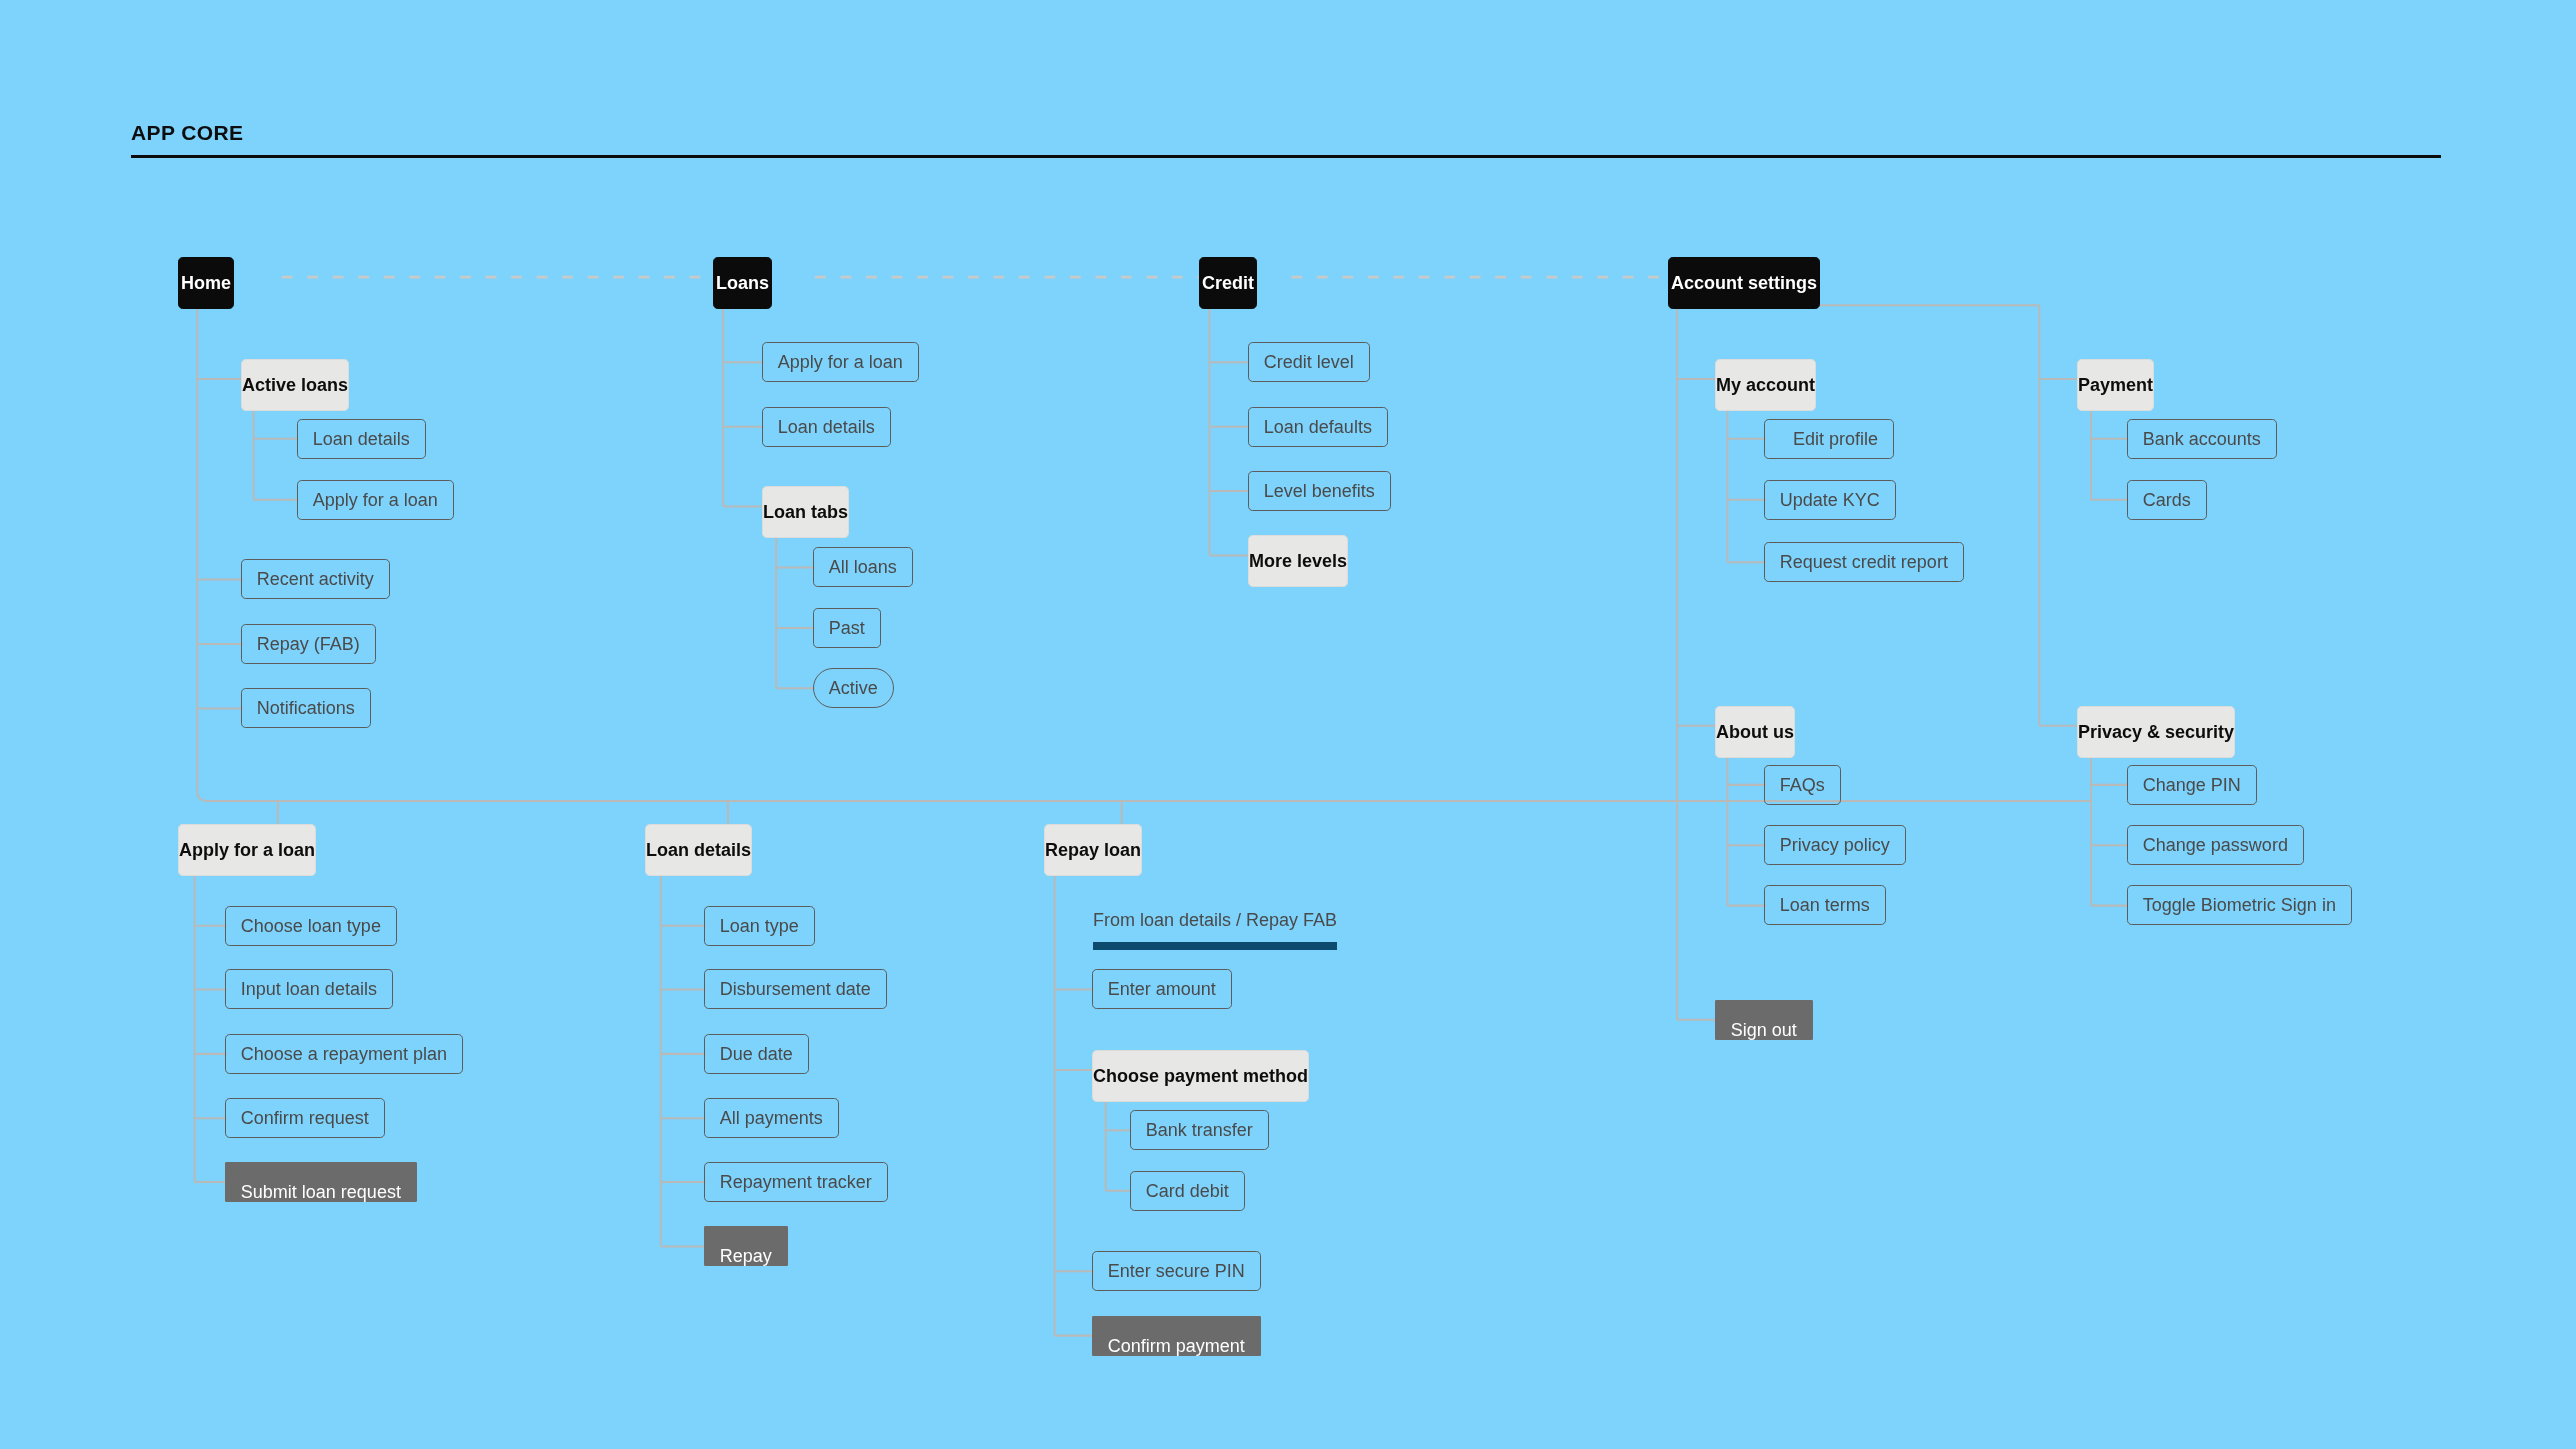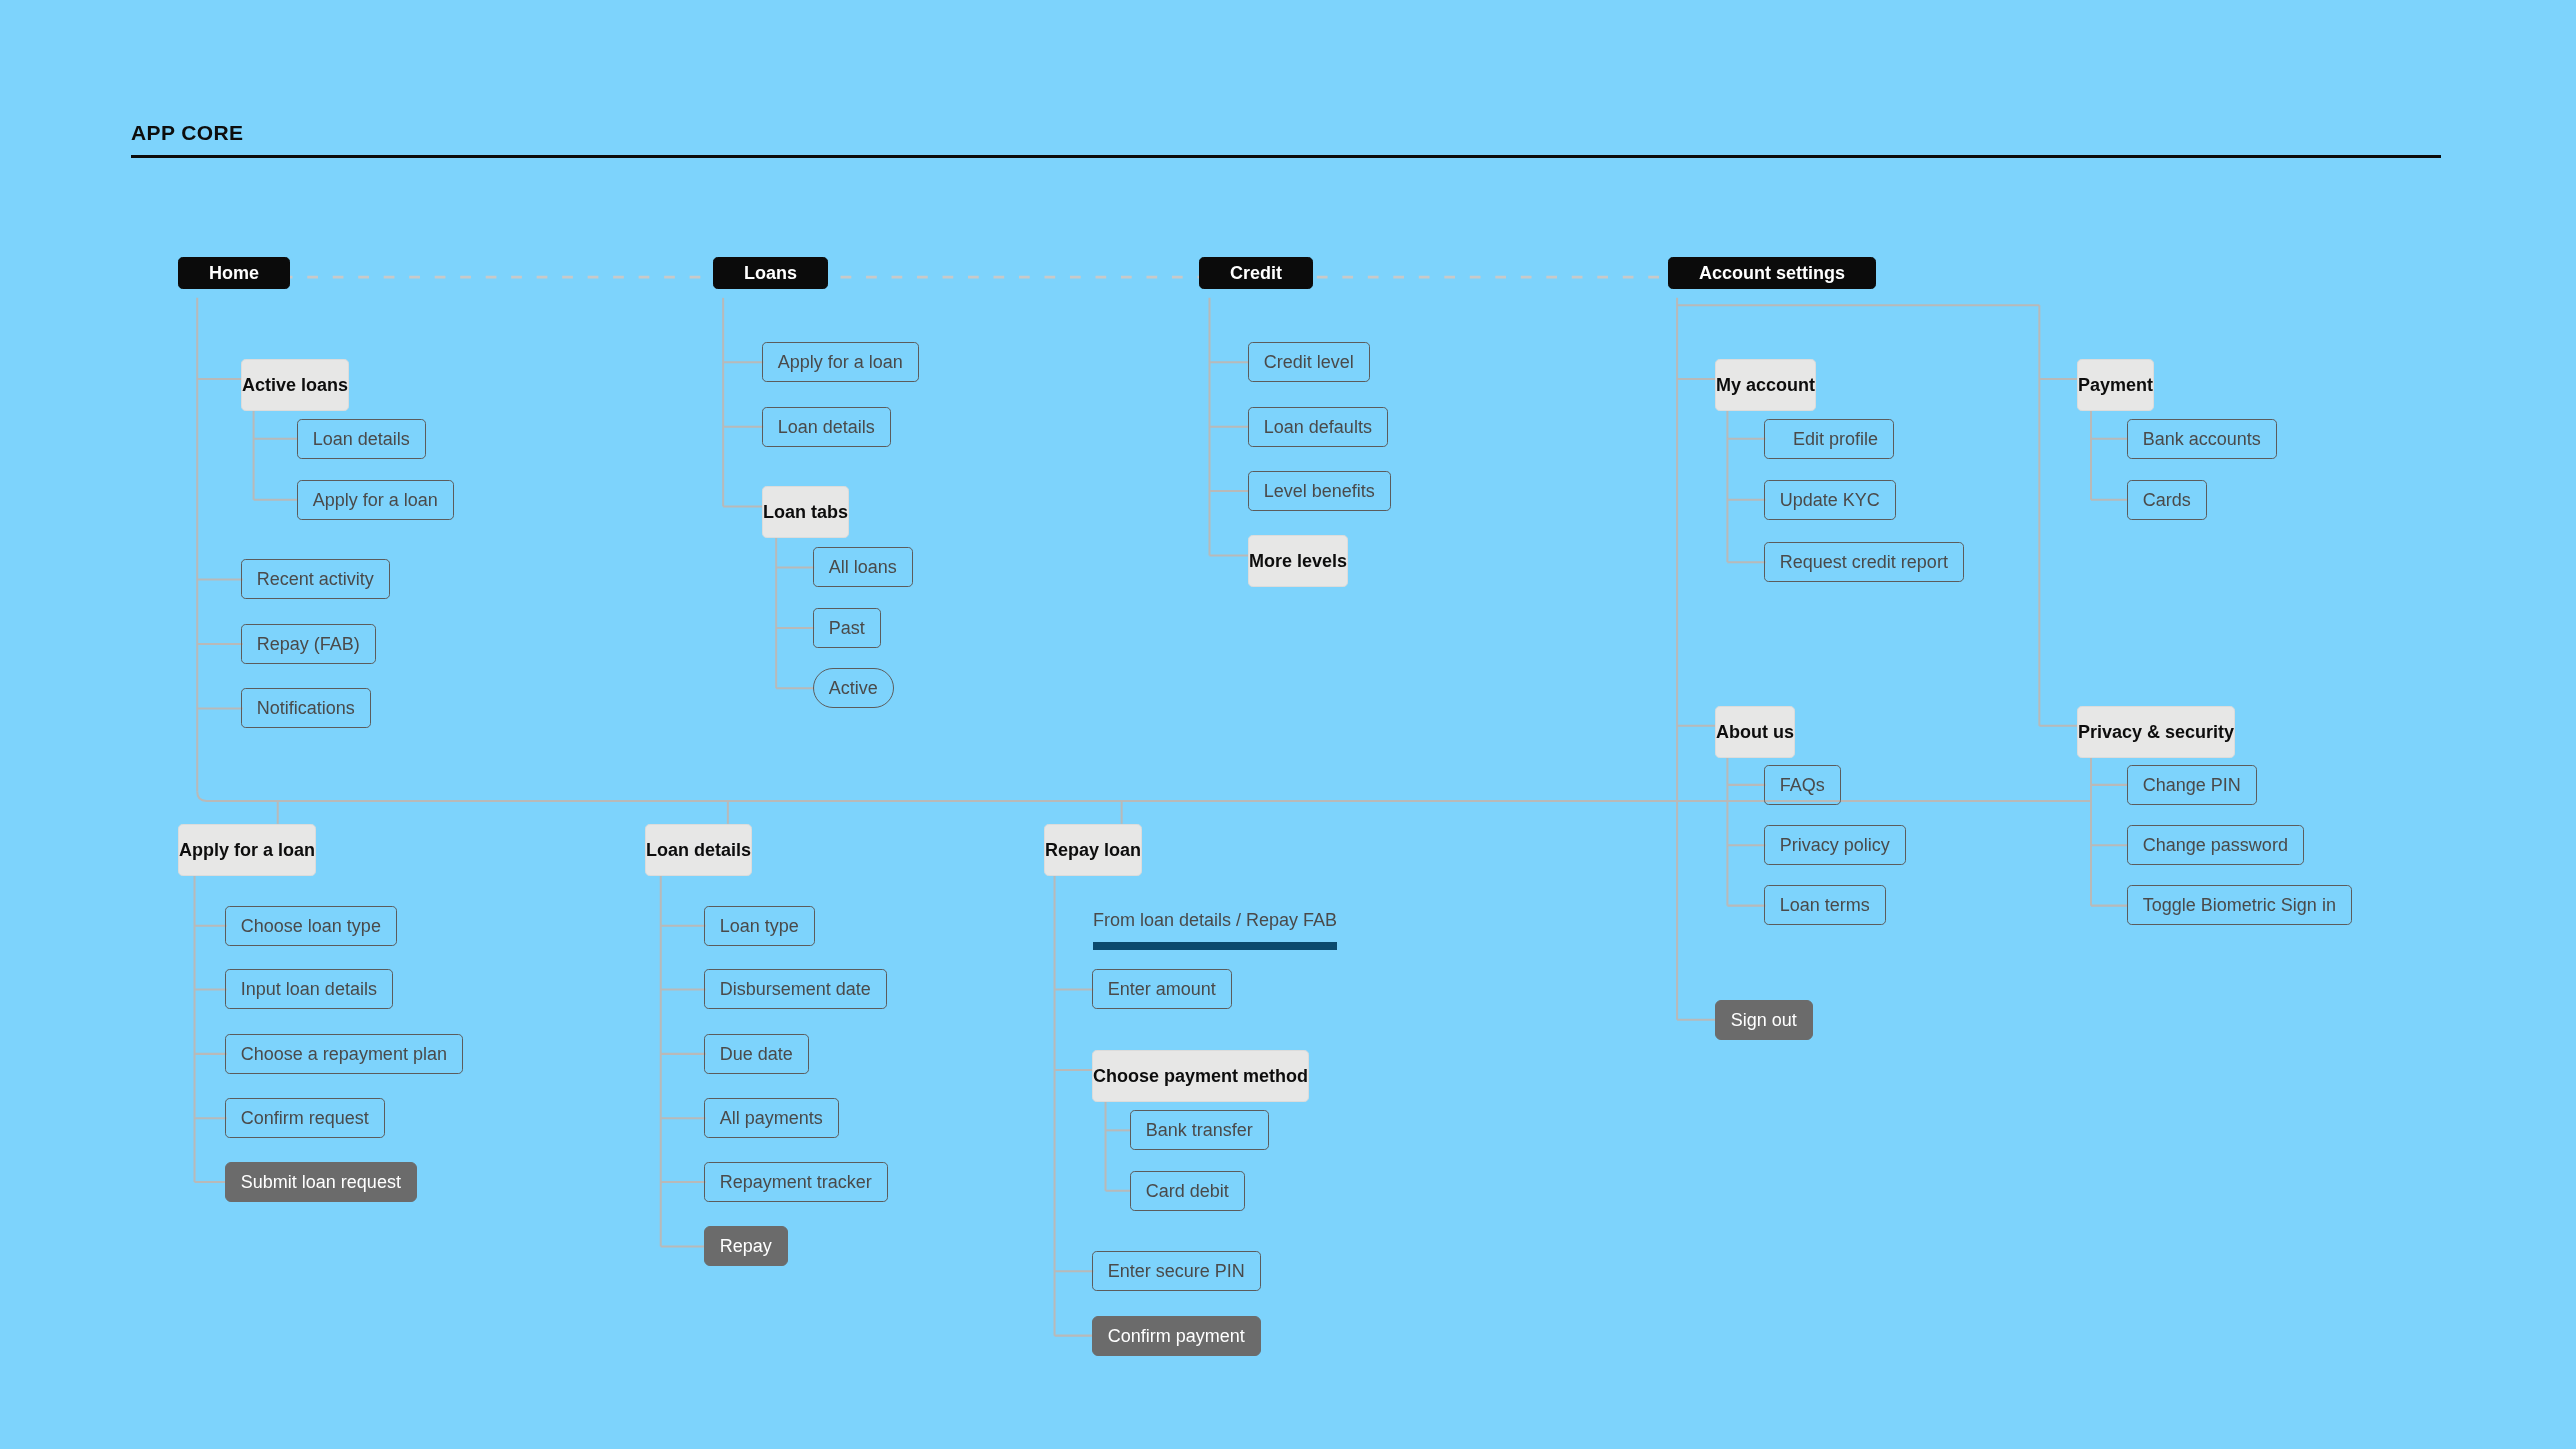--- a/index.html
+++ b/index.html
@@ -49,22 +49,22 @@
     border-radius: 4.7px;
     font-size: 18px;
     line-height: 1;
   }
 
   
   .node.root {
     background: #0b0b0b;
     color: #ffffff;
     font-weight: 700;
-    padding: 0 30px;
-    height: 32px;
+    padding: 0 2px;
+    height: 52px;
     border: 0.7px solid #0b0b0b;
   }
 
   
   .node.section {
     background: #e7e7e6;
     color: #0d0d0d;
     font-weight: 700;
     padding: 0 0;
     height: 52px;
@@ -82,21 +82,22 @@
   }
 
   
   .node.action {
     background: #6b6b6b;
     color: #ffffff;
     font-weight: 400;
     padding: 0 14.8px;
     height: 40px;
     border: 0.7px solid #6b6b6b;
-    border-radius: 6px;
+    border-radius: 1px;
+    align-items: flex-end;
   }
 
   
   .note {
     position: absolute;
     white-space: nowrap;
     font-size: 18px;
     line-height: 1;
     color: #4a4a4a;
     padding-bottom: 13px;

